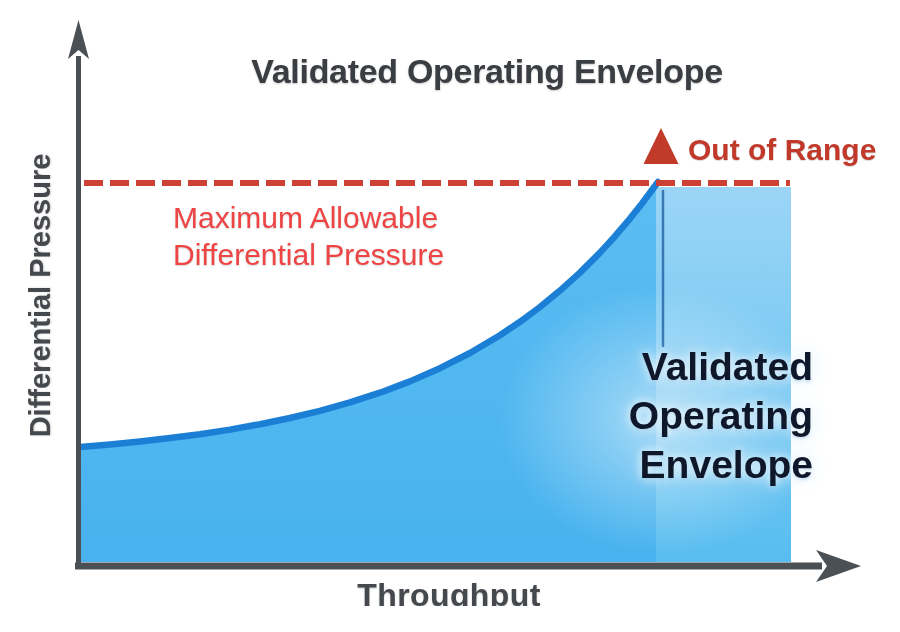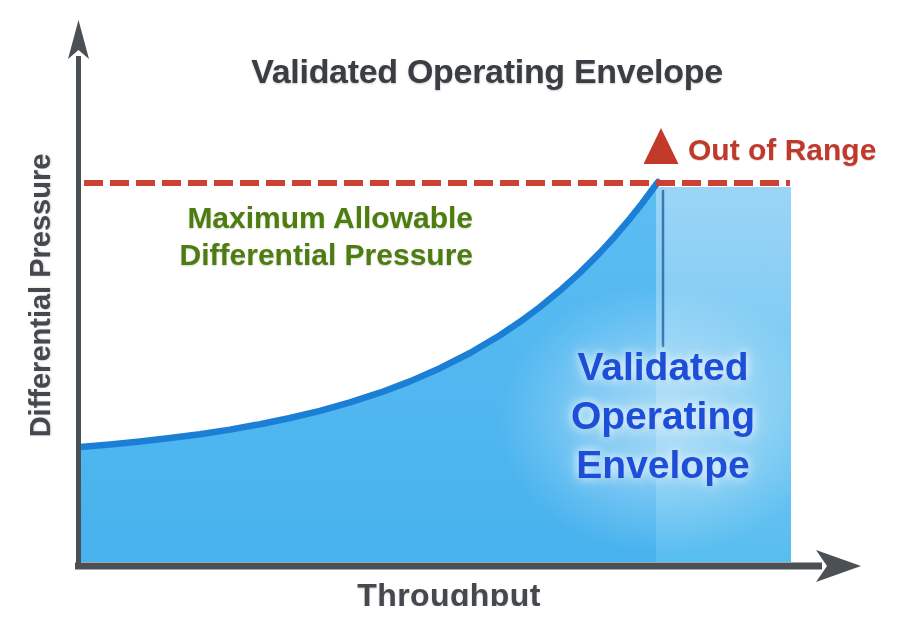--- a/index.html
+++ b/index.html
@@ -8,32 +8,32 @@
     font-family:"Liberation Sans", sans-serif;background:#ffffff;
   }
   .stage svg{position:absolute;left:0;top:0;}
   .lbl{position:absolute;white-space:pre-line;}
   .title{
     left:187px;top:52px;width:600px;text-align:center;
     font-size:34px;font-weight:bold;letter-spacing:-0.3px;color:#3a3d41;
     text-shadow:0 1px 2px rgba(0,0,0,0.22);
   }
   .max-label{
-    left:173px;top:199px;width:300px;text-align:right;
-    font-size:30px;font-weight:bold;line-height:37px;color:#4d7c0f;
+    left:173px;top:199px;width:300px;text-align:left;
+    font-size:30px;font-weight:normal;line-height:37px;color:#ef4444;
     text-shadow:0 1px 2px rgba(0,0,0,0.18);
   }
   .oor-label{
     left:688px;top:133px;width:220px;
     font-size:30px;font-weight:bold;color:#c0392b;
     text-shadow:0 1px 1px rgba(0,0,0,0.15);
   }
   .env-label{
-    left:513px;top:342px;width:300px;text-align:center;
-    font-size:39px;font-weight:bold;line-height:49px;color:#1d4ed8;
+    left:513px;top:342px;width:300px;text-align:right;
+    font-size:39px;font-weight:bold;line-height:49px;color:#0f172a;
     text-shadow:0 0 8px rgba(255,255,255,0.9),0 0 18px rgba(205,235,252,0.9),0 2px 3px rgba(90,160,215,0.45);
   }
   .x-label{
     left:299px;top:577px;width:300px;text-align:center;
     font-size:32px;font-weight:bold;letter-spacing:0.4px;color:#45494d;
     text-shadow:0 1px 2px rgba(0,0,0,0.2);
   }
   .y-label{
     left:-110px;top:279px;width:300px;text-align:center;
     font-size:29px;font-weight:bold;color:#45494d;

